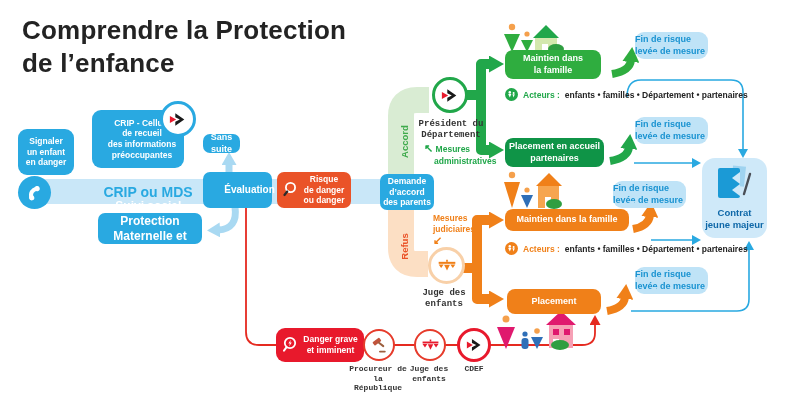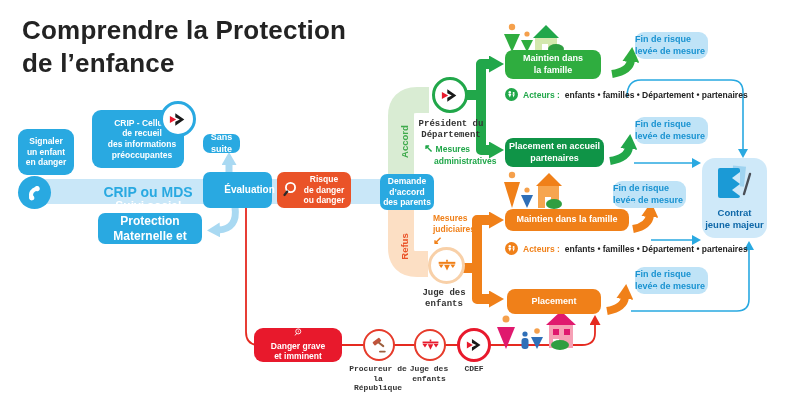--- a/index.html
+++ b/index.html
@@ -282,21 +282,21 @@
       <rect x="18" y="2" width="13" height="20" fill="#9fd3f0" transform="rotate(6 24 12)"></rect>
       <rect x="4" y="4" width="22" height="30" rx="2" fill="#1b9ad6"></rect>
       <polygon points="26,8 18,14 26,20" fill="#cfe9f9"></polygon>
       <polygon points="26,20 18,26 26,32" fill="#cfe9f9"></polygon>
       <line x1="36" y1="10" x2="30" y2="30" stroke="#4a4f57" stroke-width="2.4" stroke-linecap="round"></line>
     </svg>
     <div>Contrat</div>
     <div>jeune majeur</div>
   </div>
 
-  <div class="box" style="left:254px;top:328px;width:88px;height:34px;font-size:8.5px;background:#e8192c;border-radius:9px;flex-direction:column;gap:4px;">
+  <div class="box" style="left:276px;top:328px;width:88px;height:34px;font-size:8.5px;background:#e8192c;border-radius:9px;flex-direction:row;gap:4px;">
     <svg width="17" height="18" viewBox="0 0 17 18">
       <circle cx="8" cy="7" r="5.2" stroke="#fff" stroke-width="1.8" fill="none"></circle>
       <polygon points="8.8,3.8 6.4,7.4 8,7.4 7,10.4 9.8,6.6 8.2,6.6" fill="#fff"></polygon>
       <line x1="4.4" y1="11.4" x2="2" y2="14.6" stroke="#fff" stroke-width="2" stroke-linecap="round"></line>
     </svg>
     <div>
       <div>Danger grave</div>
       <div>et imminent</div>
     </div>
   </div>

